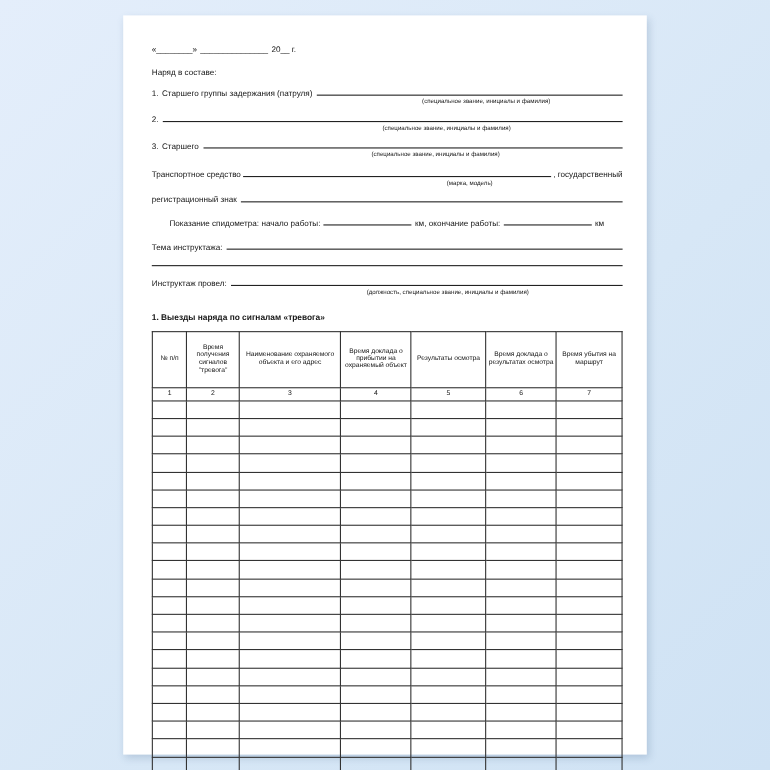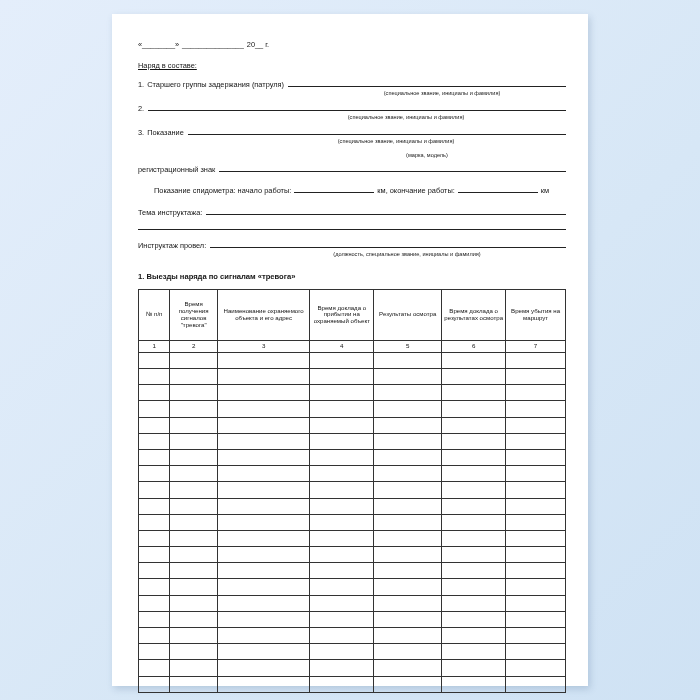--- a/index.html
+++ b/index.html
@@ -49,21 +49,21 @@
     border-bottom: 1px solid #222;
     display: inline-block;
     height: 8px;
   }
   .sub {
     font-size: 5.6px;
     text-align: center;
     color: #1a1a1a;
     line-height: 1.1;
   }
-  .blk { margin-bottom: 5px; text-decoration: underline; }
+  .blk { margin-bottom: 5px; }
   .section-title {
     text-align: left;
     font-weight: bold;
     font-size: 7.6px;
     margin: 14px 0 7px 0;
   }
   table.main {
     border-collapse: collapse;
     width: 100%;
     table-layout: fixed;
@@ -120,25 +120,30 @@
 
     <div class="row">
       <span>2.</span>
       <span class="dl flexfill" style="margin-left:4px;"></span>
     </div>
     <div class="sub" style="margin:0 0 6px 108px;">(специальное звание, инициалы и фамилия)</div>
 
     <div class="row">
       <span>3.</span>
       <span style="width:3px"></span>
-      <span>Показание</span>
+      <span>Старшего</span>
       <span class="dl flexfill" style="margin-left:4px;"></span>
     </div>
     <div class="sub" style="margin:0 0 8px 88px;">(специальное звание, инициалы и фамилия)</div>
 
+    <div class="row">
+      <span>Транспортное средство</span>
+      <span class="dl flexfill" style="margin:0 2px;"></span>
+      <span>, государственный</span>
+    </div>
     <div class="sub" style="margin:0 0 5px 150px;">(марка, модель)</div>
 
     <div class="row" style="margin-bottom:9px;">
       <span>регистрационный знак</span>
       <span class="dl flexfill" style="margin-left:4px;"></span>
     </div>
 
     <div class="row" style="margin-bottom:10px;margin-left:16px;">
       <span>Показание спидометра: начало работы:</span>
       <span class="dl" style="width:80px;margin:0 3px;"></span>

